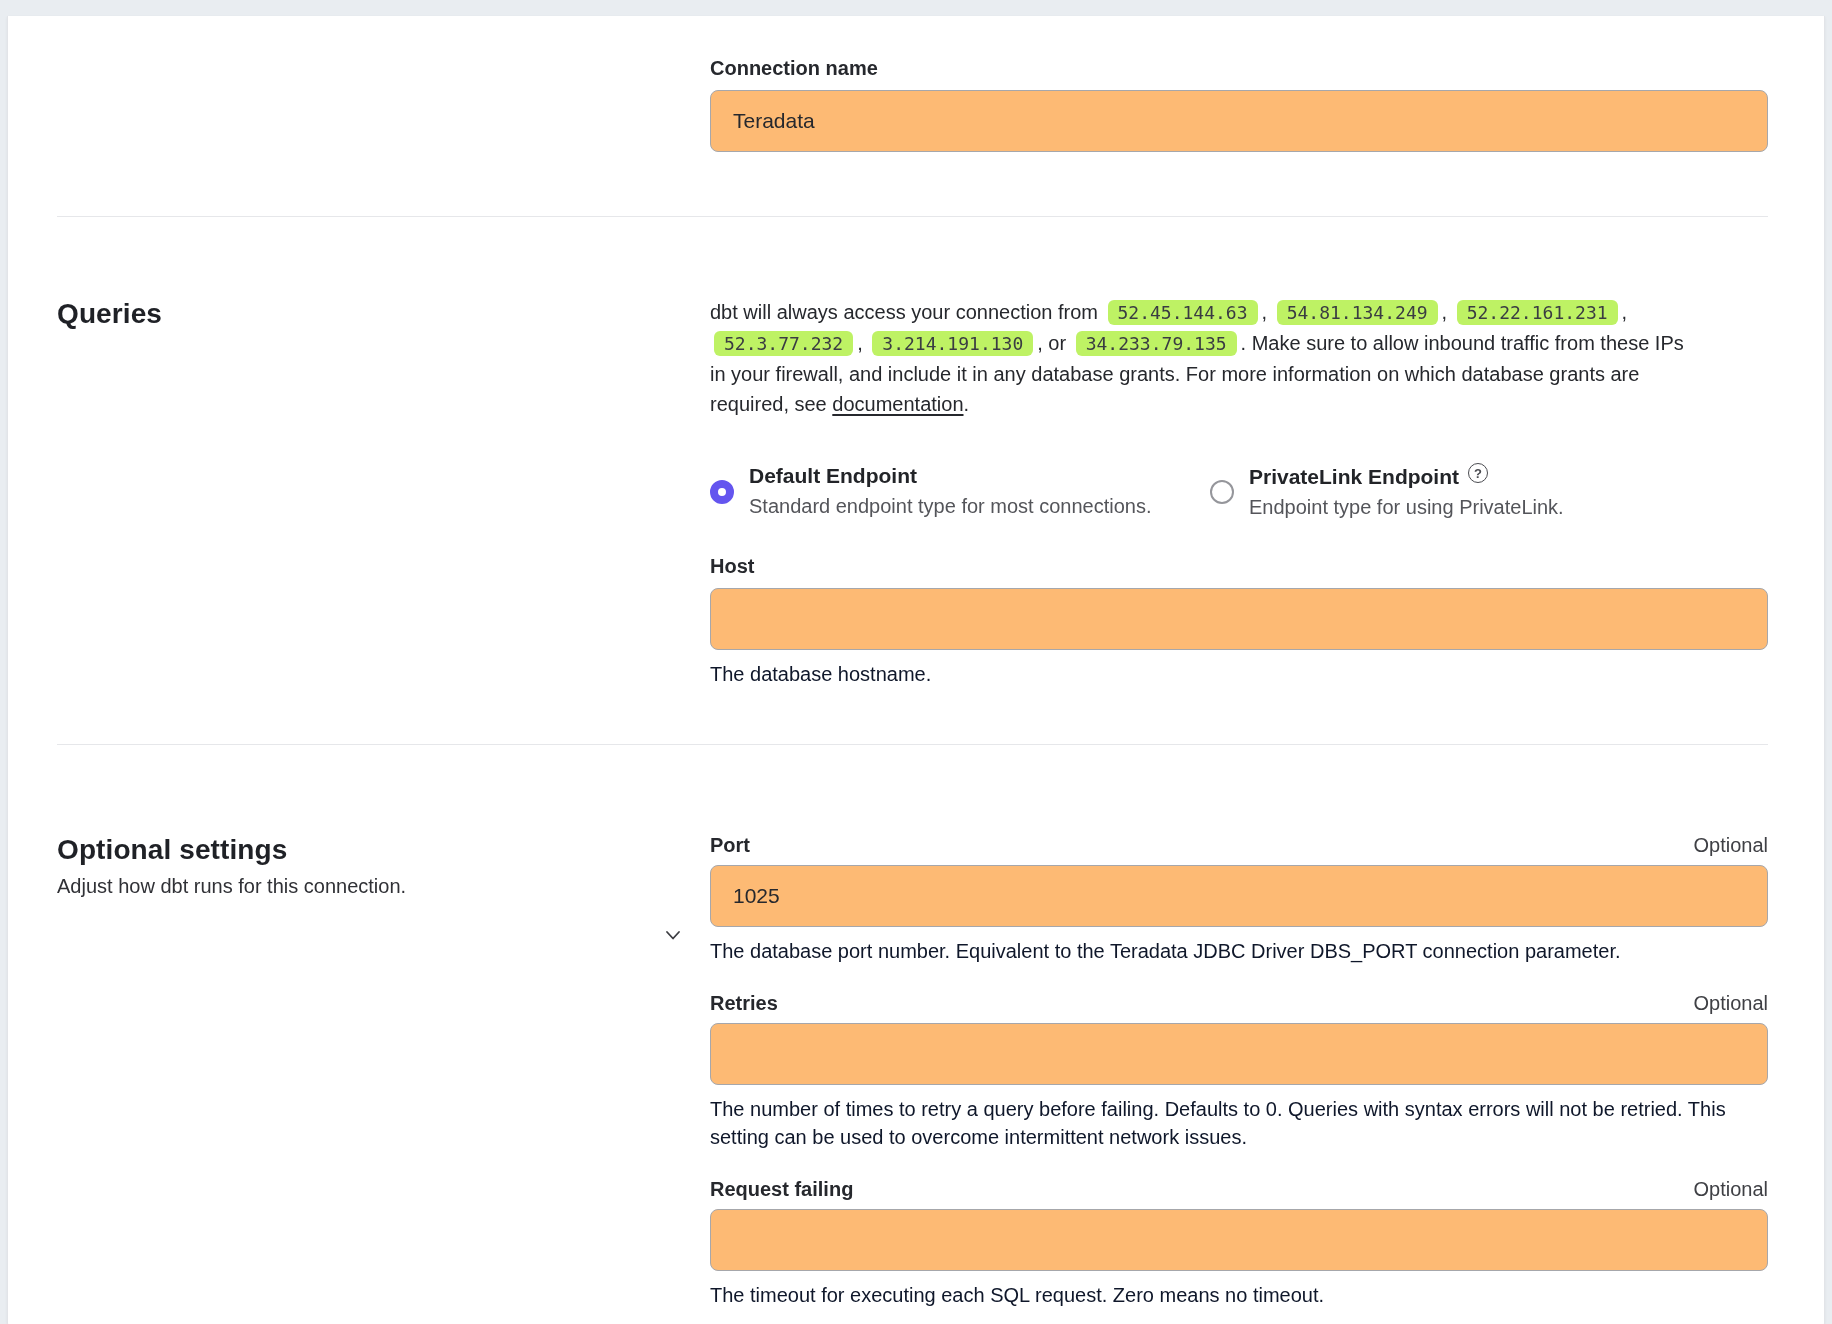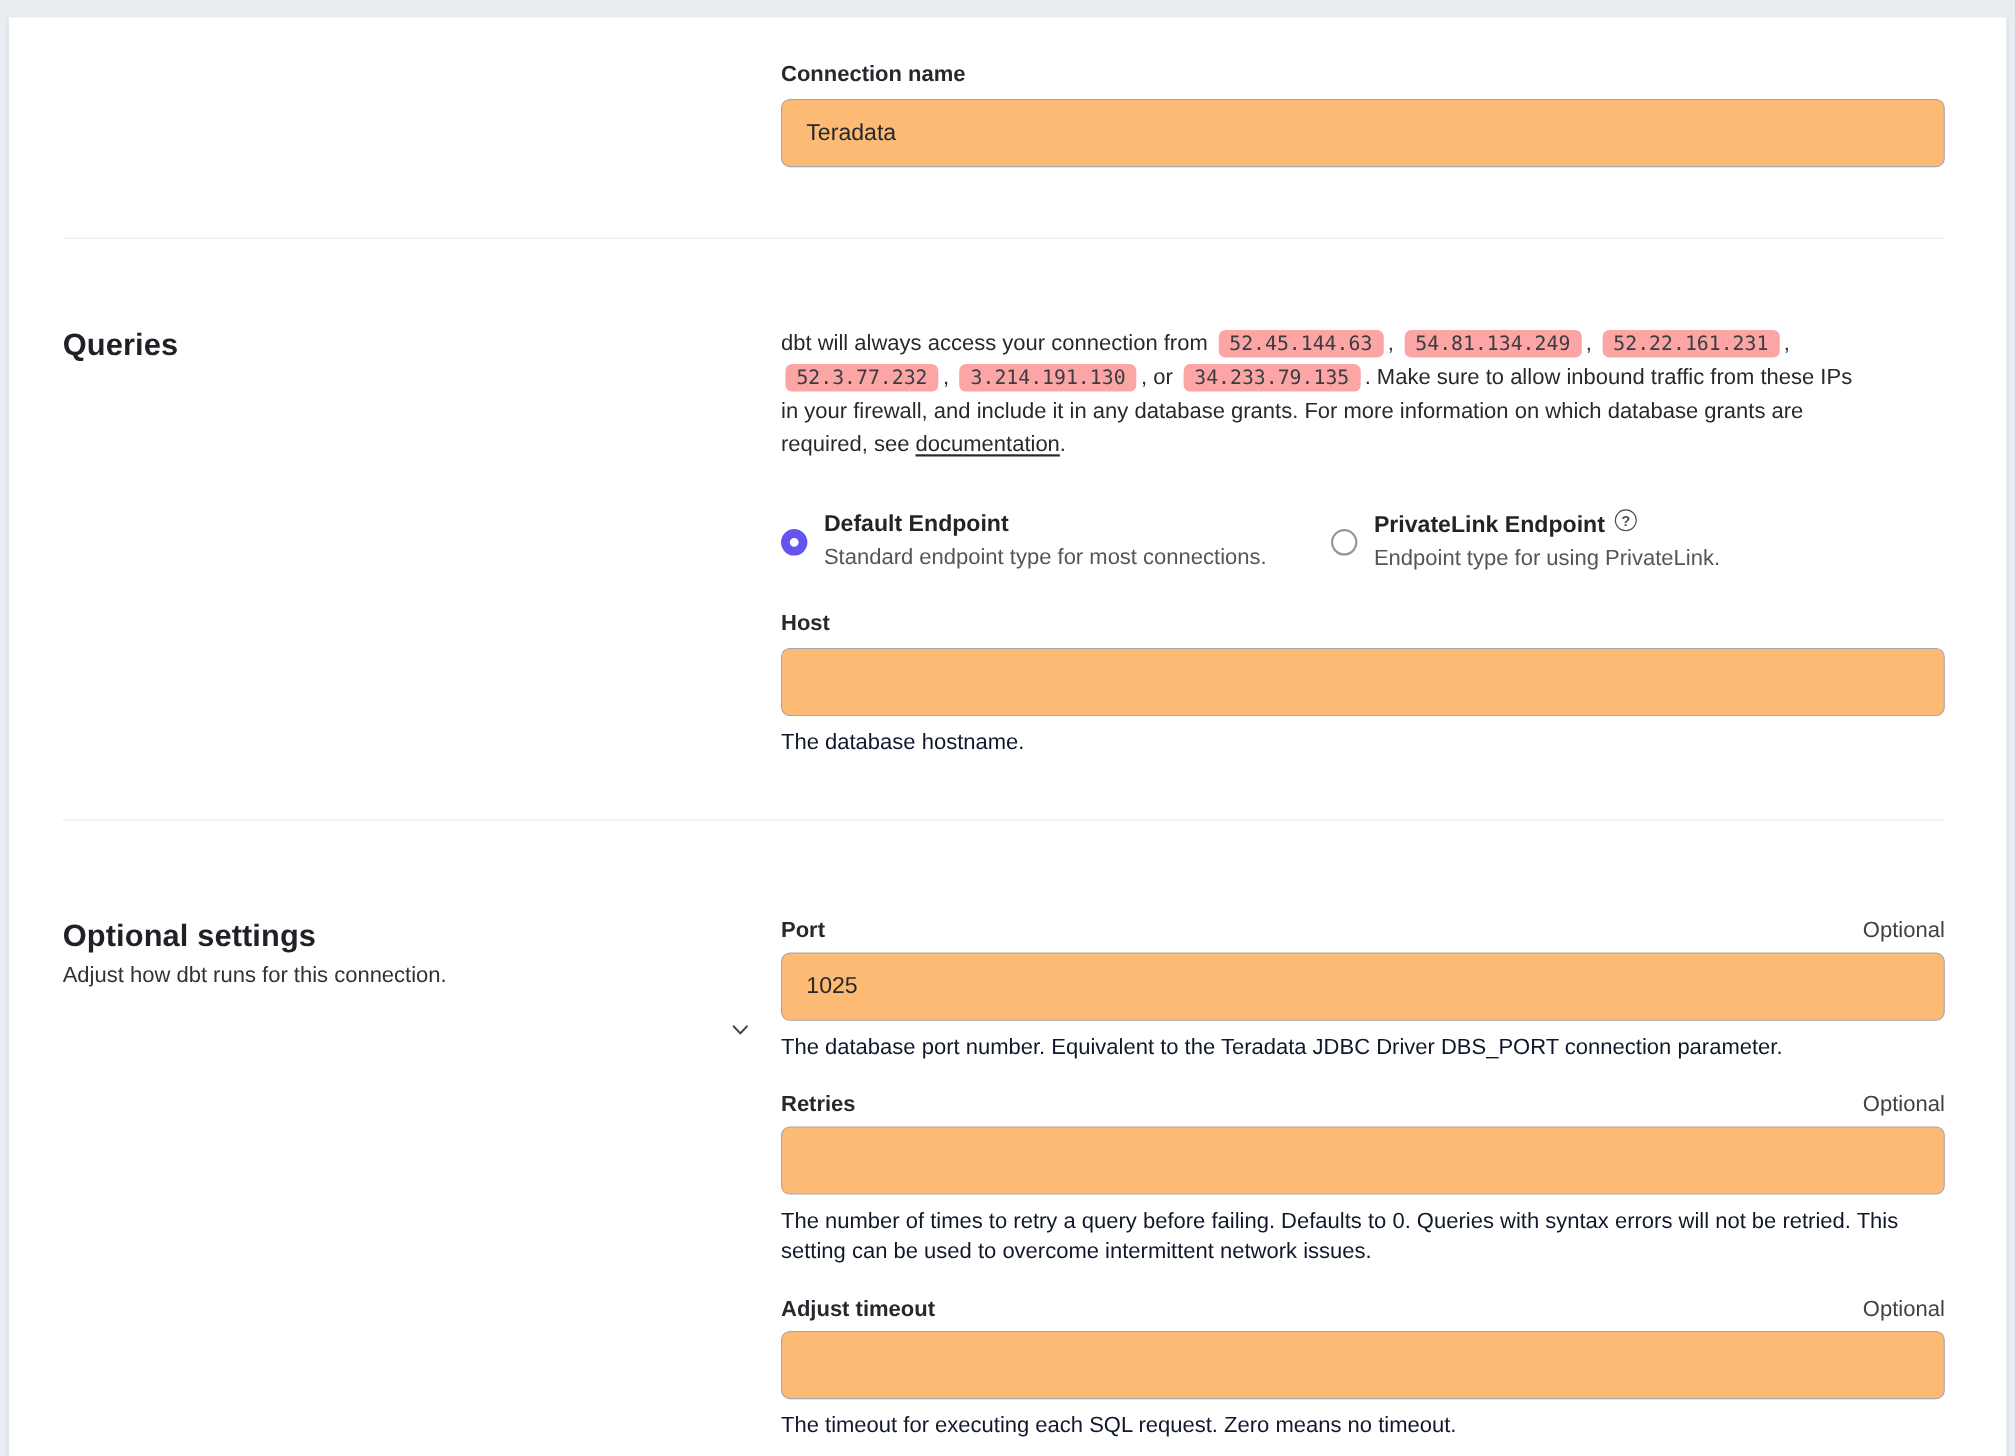--- a/index.html
+++ b/index.html
@@ -77,21 +77,21 @@
   }
   .ip-paragraph {
     font-size: 20px;
     line-height: 30px;
     color: #26282d;
   }
   .ip-pill {
     font-family: "DejaVu Sans Mono", monospace;
     font-size: 18px;
     color: #3a3c42;
-    background: #fca5a5;
+    background: #bef264;
     border-radius: 6px;
     padding: 2px 10px;
     margin: 16px 4px;
     white-space: nowrap;
   }
   .doc-link {
     color: #26282d;
     text-decoration: underline;
     text-underline-offset: 3px;
     cursor: pointer;
@@ -238,21 +238,21 @@
         <div class="label-row">
           <label class="field-label">Retries</label>
           <span class="optional-badge">Optional</span>
         </div>
         <input class="text-input" type="text" value="" style="">
         <div class="helper">The number of times to retry a query before failing. Defaults to 0. Queries with syntax errors will not be retried. This setting can be used to overcome intermittent network issues.</div>
       </div>
 
       <div class="opt-field">
         <div class="label-row">
-          <label class="field-label">Adjust timeout</label>
+          <label class="field-label">Request failing</label>
           <span class="optional-badge">Optional</span>
         </div>
         <input class="text-input" type="text" value="" style="">
         <div class="helper">The timeout for executing each SQL request. Zero means no timeout.</div>
       </div>
 
     </div>
   </section>
 
 </div>

